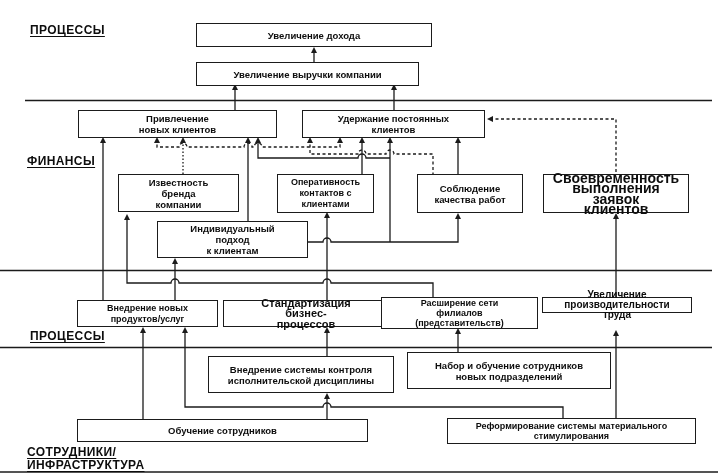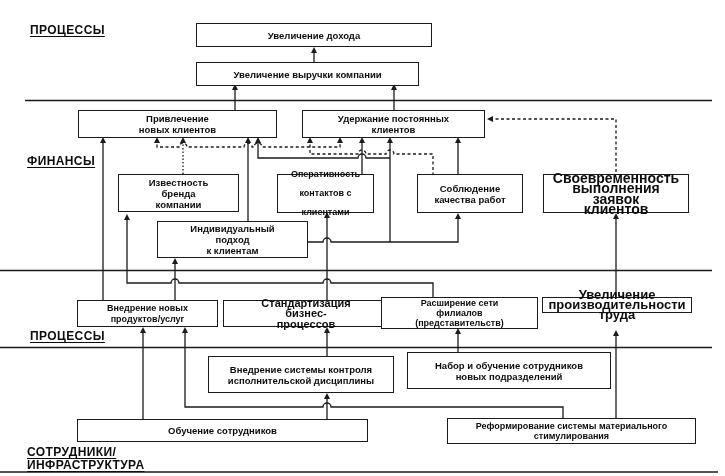--- a/index.html
+++ b/index.html
@@ -11,28 +11,28 @@
         font-weight:bold;font-size:9.5px;line-height:11px;color:#0d0d0d;
         white-space:pre-line;padding:1px 16px;}
   .seclabel{position:absolute;font-weight:bold;font-size:12px;line-height:12.5px;color:#0d0d0d;
         text-decoration:underline;text-underline-offset:2px;letter-spacing:.4px;white-space:pre-line;}
   
   .b1 {left:196px;top:23px; width:236px;height:24px;}
   .b2 {left:196px;top:62px; width:223px;height:24px;}
   .b3 {left:78px; top:110px;width:199px;height:28px;}
   .b4 {left:302px;top:110px;width:183px;height:28px;}
   .b5 {left:118px;top:174px;width:121px;height:38px;}
-  .b6 {left:277px;top:174px;width:97px; height:39px;font-size:9px;line-height:19px;}
+  .b6 {left:277px;top:174px;width:97px; height:39px;font-size:9px;line-height:11px;}
   .b7 {left:417px;top:174px;width:106px;height:39px;}
   .b8 {left:543px;top:174px;width:146px;height:39px;font-size:14px;line-height:10.5px;}
   .b9 {left:157px;top:221px;width:151px;height:37px;}
   .b10{left:77px; top:300px;width:141px;height:27px;font-size:9px;line-height:10.5px;}
   .b11{left:223px;top:300px;width:166px;height:27px;font-size:11px;line-height:10.5px;}
   .b12{left:381px;top:297px;width:157px;height:32px;font-size:9px;line-height:10px;}
-  .b13{left:542px;top:297px;width:150px;height:16px;font-size:13px;line-height:10px;}
+  .b13{left:542px;top:297px;width:150px;height:16px;font-size:10px;line-height:10px;}
   .b14{left:208px;top:356px;width:186px;height:37px;}
   .b15{left:407px;top:352px;width:204px;height:37px;}
   .b16{left:77px; top:419px;width:291px;height:23px;}
   .b17{left:447px;top:418px;width:249px;height:26px;font-size:9px;line-height:10.5px;}
   .lab-fin {left:30px;top:24px;}
   .lab-cli {left:27px;top:155px;}
   .lab-pro {left:30px;top:330px;}
   .lab-sta {left:27px;top:446px;}
 </style>
 </head>

